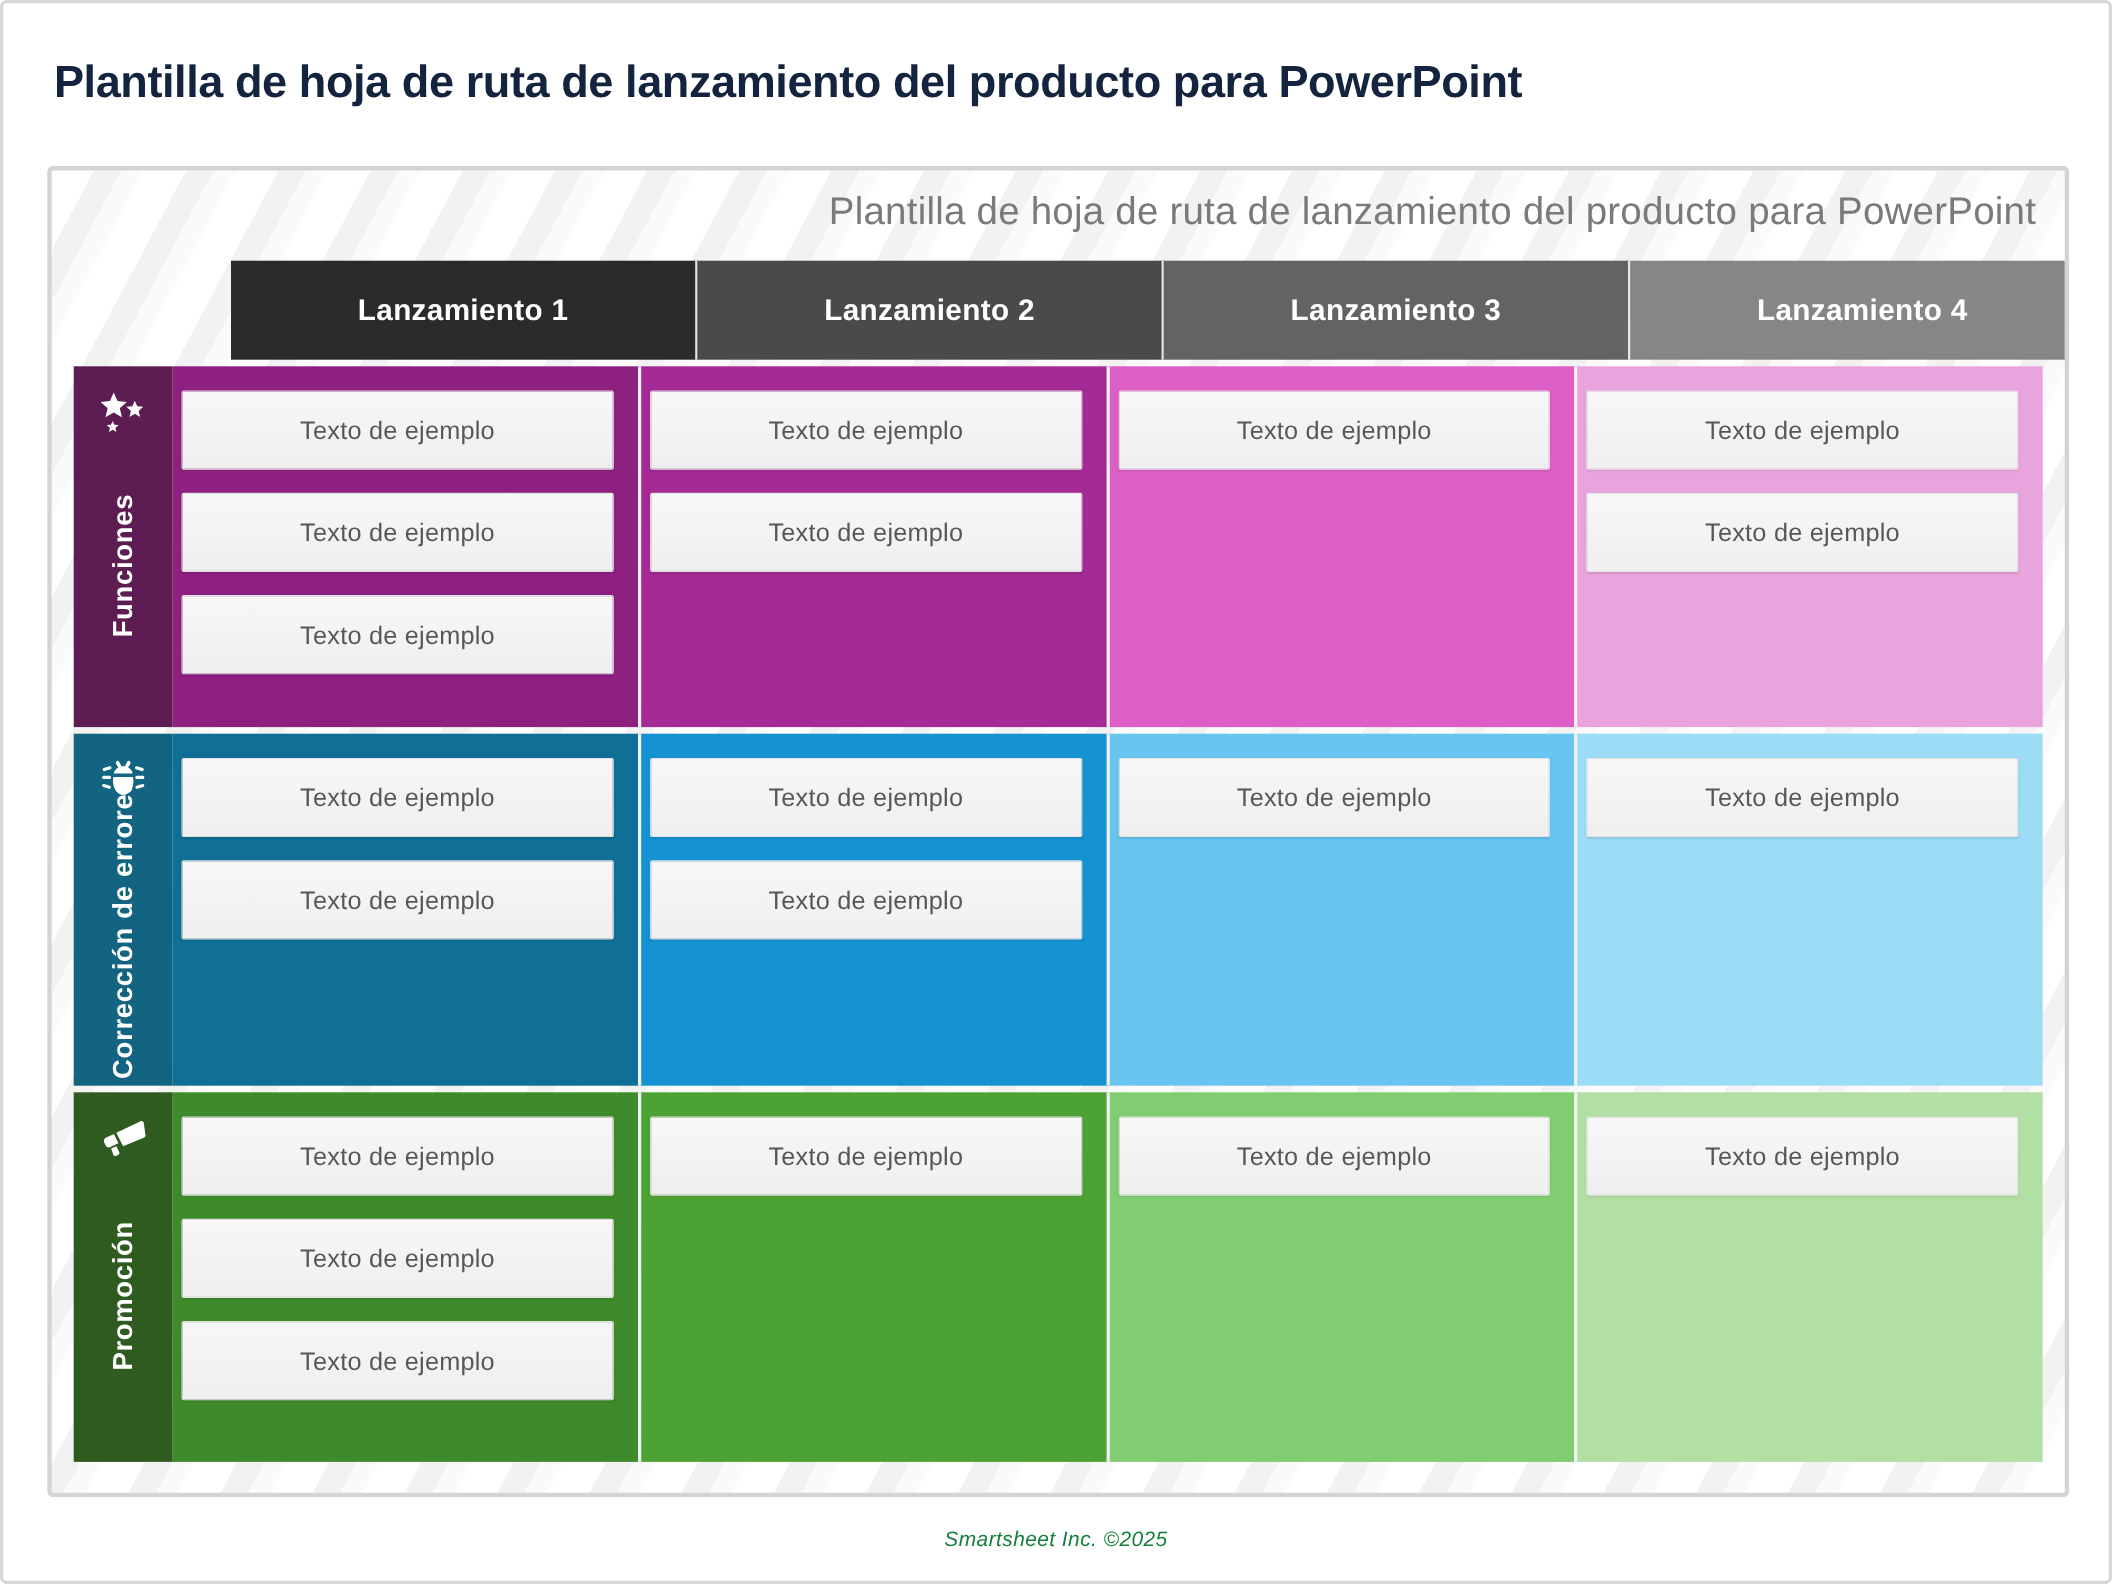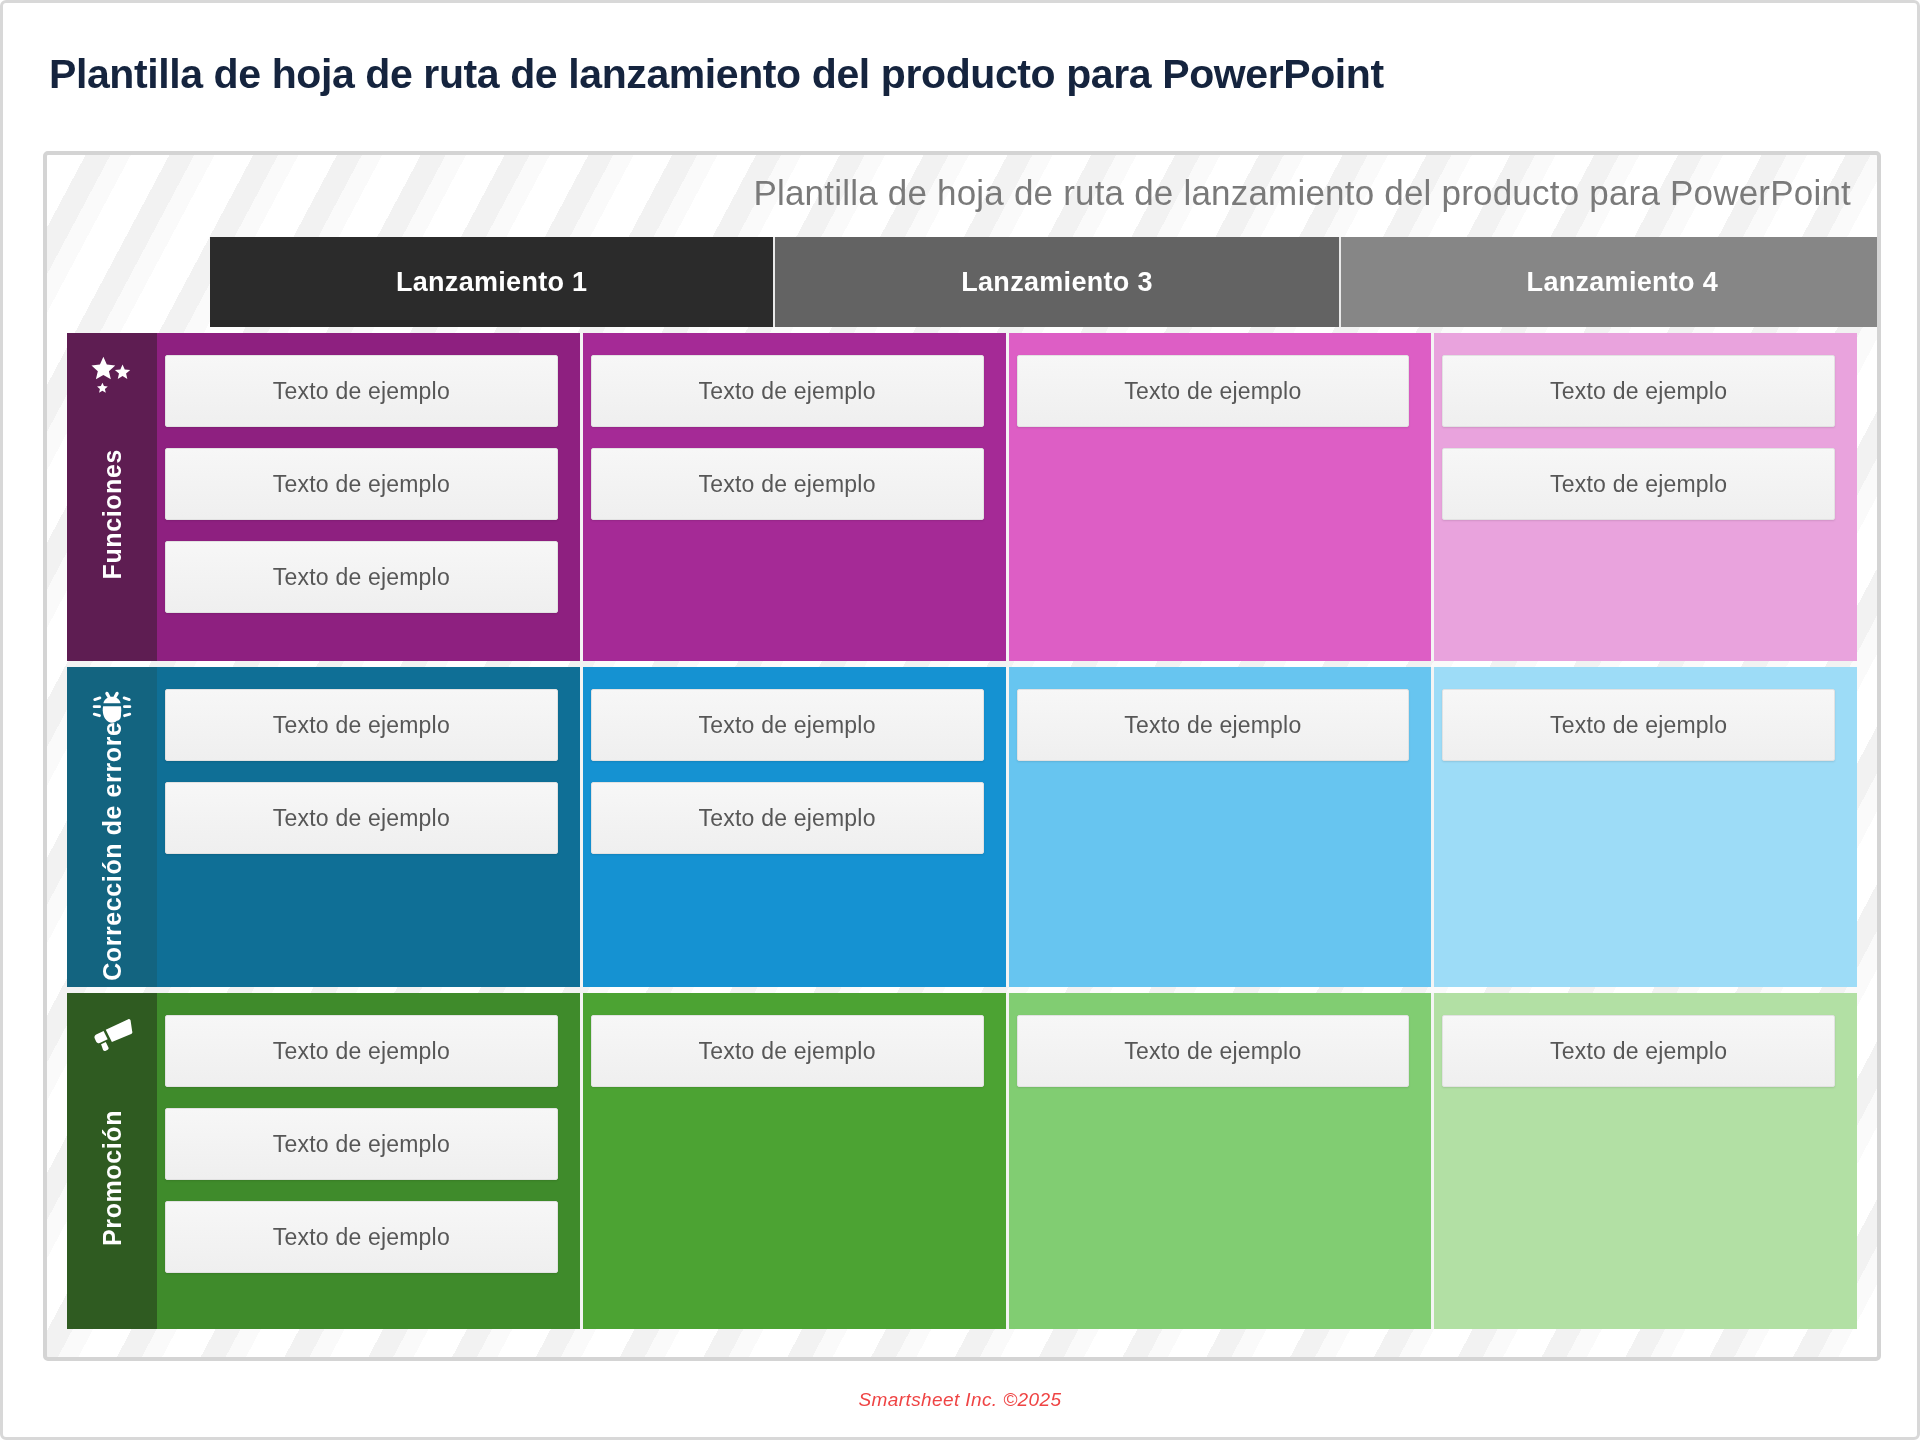--- a/index.html
+++ b/index.html
@@ -153,41 +153,44 @@
     box-shadow:0 1px 2px rgba(0,0,0,0.10);
   }
 
   
   #footer{
     position:absolute;
     left:0; right:0; bottom:26px;
     text-align:center;
     font-size:19px;
     font-style:italic;
-    color:#ef4444;
+    color:#15803d;
     letter-spacing:0.4px;
   }
   svg{display:block;}
 </style>
 </head>
 <body>
 
 <div id="page">
 
   <div id="doc-title">Plantilla de hoja de ruta de lanzamiento del producto para PowerPoint</div>
 
   <div id="slide">
 
     <div id="slide-title">Plantilla de hoja de ruta de lanzamiento del producto para PowerPoint</div>
 
     <div class="matrix">
 
       <div class="col-head-row" id="col-head-row">
           <div class="col-head" style="background: rgb(43, 43, 43);">
             <span>Lanzamiento 1</span>
+          </div>
+          <div class="col-head" style="background: rgb(74, 74, 74);">
+            <span>Lanzamiento 2</span>
           </div>
           <div class="col-head" style="background: rgb(99, 99, 99);">
             <span>Lanzamiento 3</span>
           </div>
           <div class="col-head" style="background: rgb(134, 134, 134);">
             <span>Lanzamiento 4</span>
           </div>
         </div>
 
       <div class="body-grid" id="body-grid">

